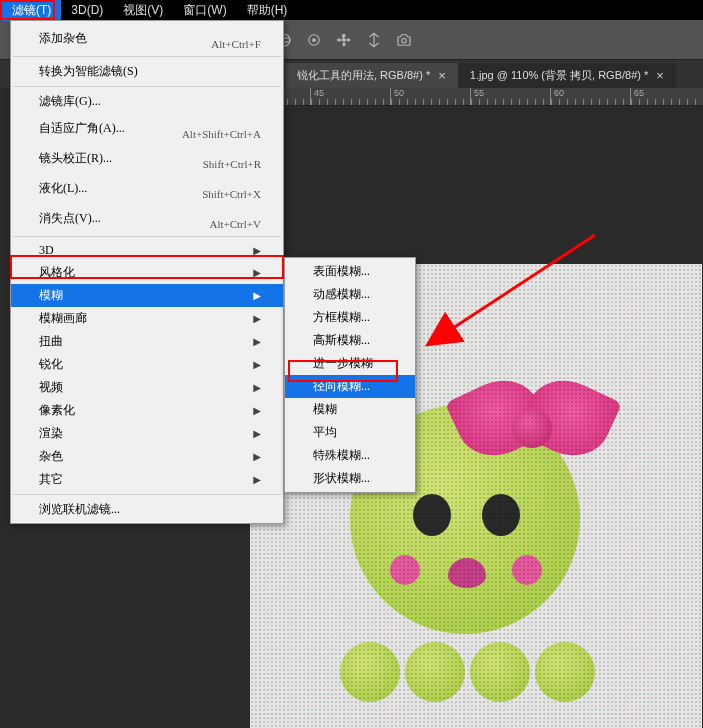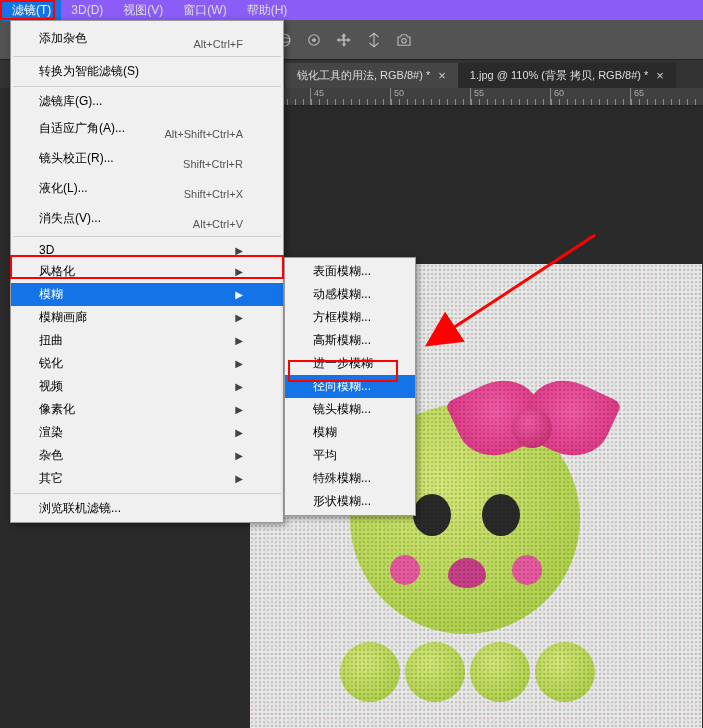--- a/index.html
+++ b/index.html
@@ -8,21 +8,21 @@
       height: 728px;
       background: #2a2a2a;
       font-family: "Microsoft YaHei", SimSun, Arial, sans-serif;
       font-size: 12px;
       color: #ccc;
       overflow: hidden;
       position: relative;
     }
     .menubar {
       height: 20px;
-      background: #8b5cf6;
+      background: #000000;
       display: flex;
       align-items: center;
       padding: 0 2px;
       position: relative;
       z-index: 5;
     }
     .menubar-item {
       padding: 2px 10px;
       color: #ddd;
       cursor: pointer;
@@ -127,24 +127,25 @@
       border: 1px solid #999;
       box-shadow: 2px 2px 6px rgba(0,0,0,0.4);
       color: #000;
       z-index: 20;
       padding: 2px 0;
     }
     .menu-item {
       display: flex;
       align-items: center;
       justify-content: space-between;
-      padding: 3px 40px 3px 28px;
+      padding: 3px 22px 3px 28px;
       font-size: 12px;
       cursor: pointer;
       position: relative;
+      font-family: Liberation Serif, serif;
     }
     .menu-item.hover {
       background: #1473e6;
       color: #fff;
     }
     .menu-item .shortcut { color: #555; font-size: 11px; margin-top: 12px; }
     .sep {
       height: 1px;
       background: #d0d0d0;
       margin: 3px 2px;
@@ -421,23 +422,20 @@
   <div class="menu-item">
       <span>高斯模糊...</span>
     </div>
   <div class="menu-item">
       <span>进一步模糊</span>
     </div>
   <div class="menu-item hover">
       <span>径向模糊...</span>
     </div>
   <div class="menu-item">
-      <span>镜头模糊...</span>
-    </div>
-  <div class="menu-item">
       <span>模糊</span>
     </div>
   <div class="menu-item">
       <span>平均</span>
     </div>
   <div class="menu-item">
       <span>特殊模糊...</span>
     </div>
   <div class="menu-item">
       <span>形状模糊...</span>

